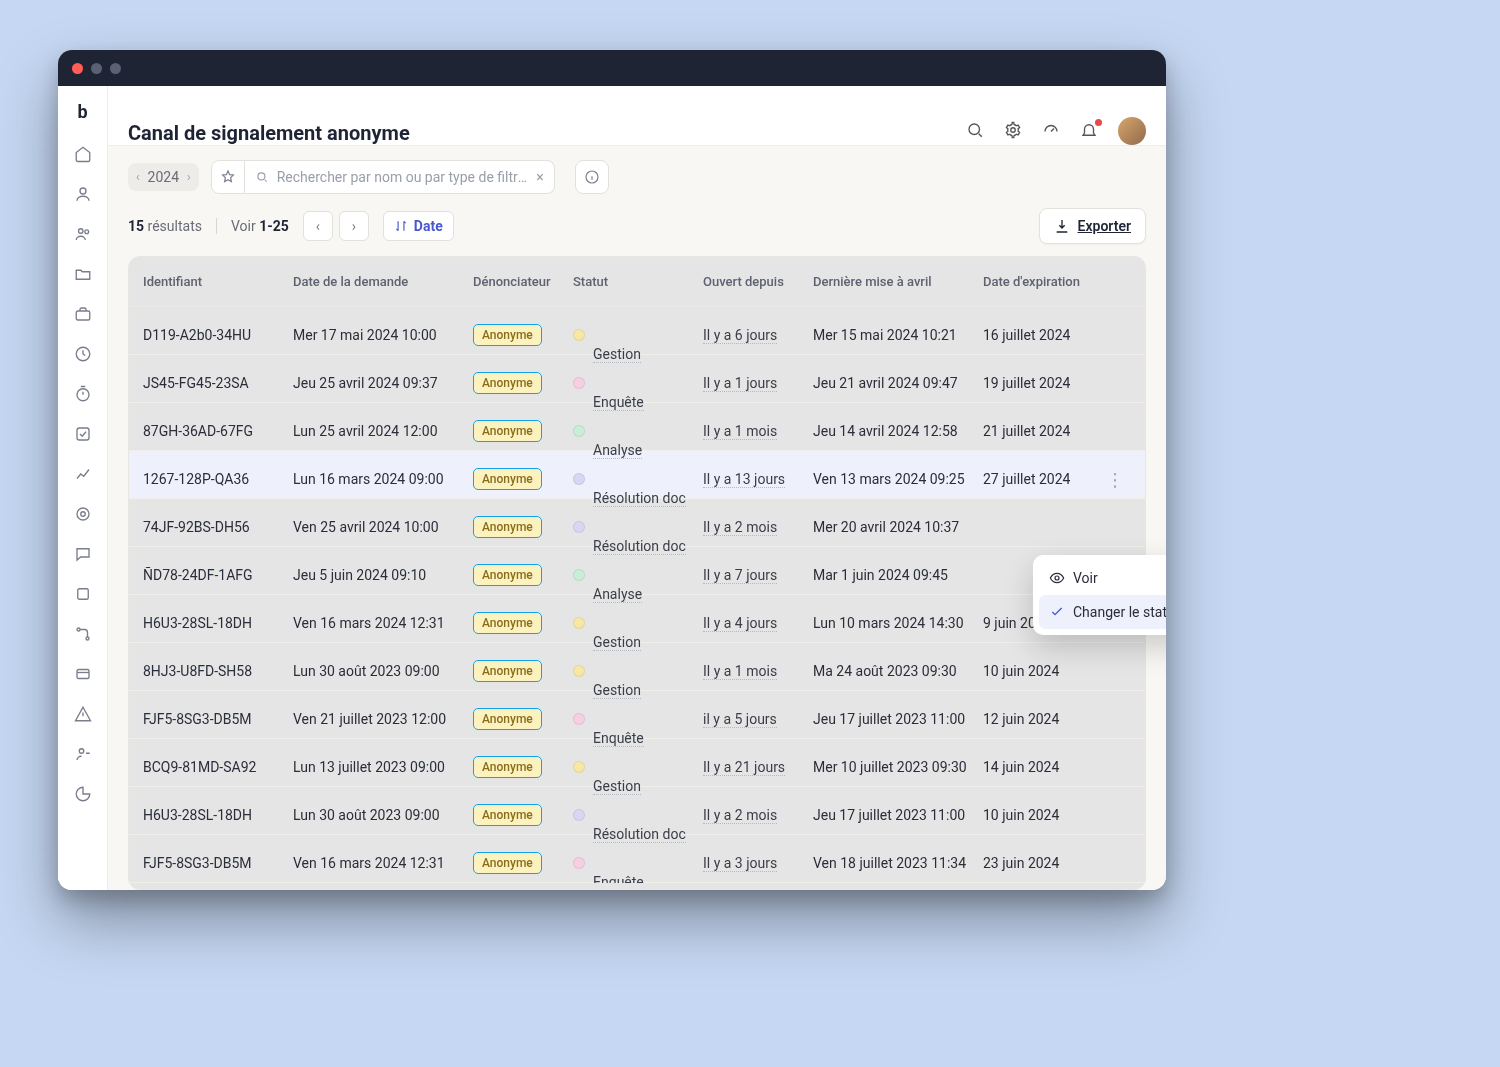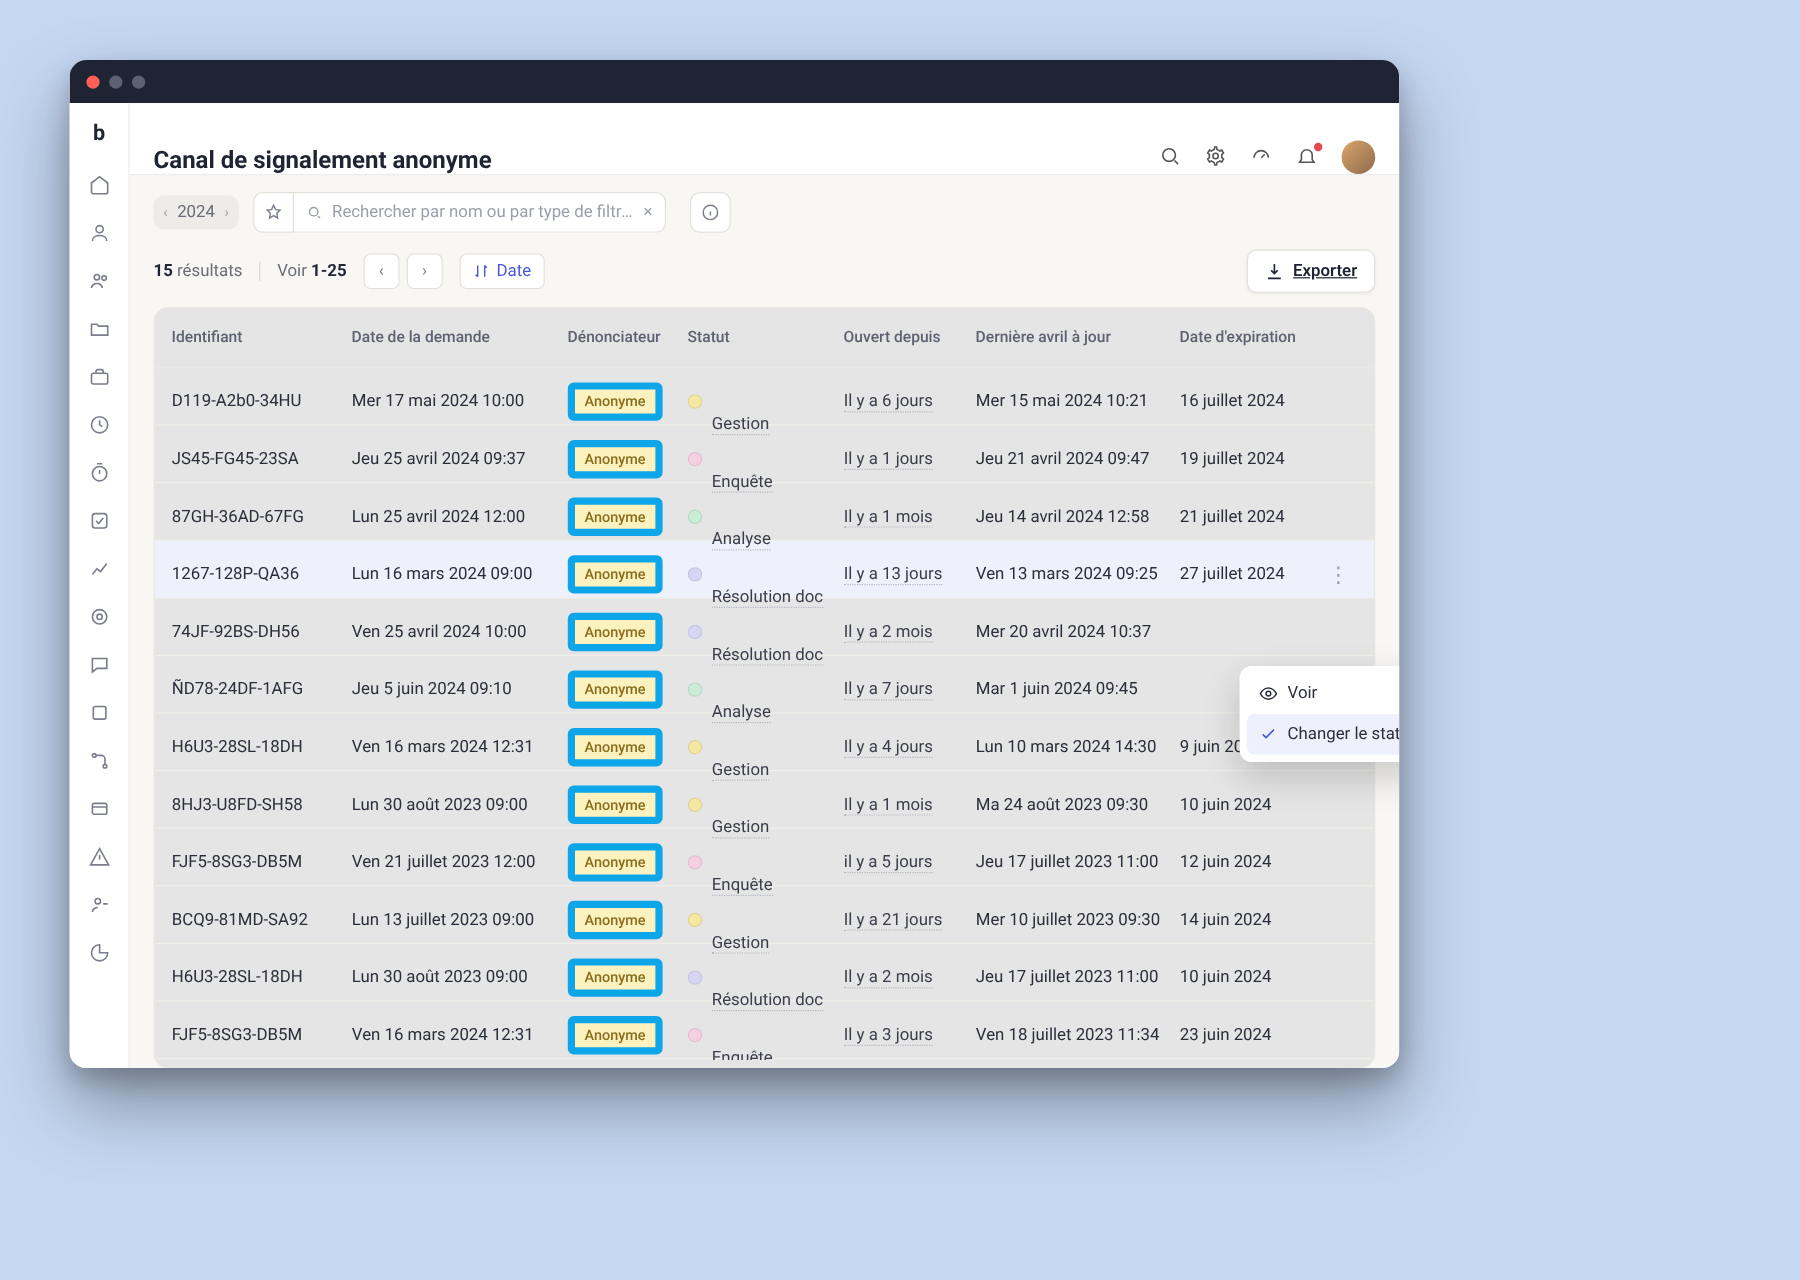--- a/index.html
+++ b/index.html
@@ -112,42 +112,42 @@
   }
   .results-left{display:flex;align-items:center;gap:14px;color:#4b4f5b;font-size:14px;}
   .divider{width:1px;height:16px;background:#d7d7d2;}
   .pager{display:flex;gap:6px;}
   .pg-btn{
     width:30px;height:30px;border:1px solid #e3e1db;border-radius:6px;background:#fff;
     display:flex;align-items:center;justify-content:center;color:#7a7e8c;font-size:14px;cursor:pointer;
   }
   .sort-btn{
     height:30px;border:1px solid #e3e1db;border-radius:6px;background:#fff;
-    display:flex;align-items:center;padding:0 10px;gap:6px;color:#4a57d3;font-size:14px;font-weight:400;cursor:pointer;
+    display:flex;align-items:center;padding:0 10px;gap:6px;color:#4a57d3;font-size:14px;font-weight:700;cursor:pointer;
   }
   .export-btn{
     height:36px;border:1px solid #e3e1db;border-radius:8px;background:#fff;
     display:flex;align-items:center;padding:0 14px;gap:8px;color:#1e2433;font-size:14px;font-weight:600;cursor:pointer;
     box-shadow:0 1px 2px rgba(0,0,0,.04);
     text-decoration:underline;
   }
   .table-card{
     margin:0 20px;border:1px solid #e7e6e1;border-radius:12px;background:#e5e5e5;
     overflow:hidden;flex:1;display:flex;flex-direction:column;
   }
   .thead,.trow{display:grid;
     grid-template-columns: 150px 180px 100px 130px 110px 170px 120px 24px;
     align-items:center;padding:0 14px;
   }
   .thead{height:50px;border-bottom:1px solid #eceae5;color:#5e6270;font-size:13px;font-weight:500;}
   .tbody{overflow-y:auto;}
   .trow{height:48px;border-bottom:1px solid #f0efea;font-size:14px;color:#2a2e3a;}
   .trow.selected{background:#eef0fb;}
   .badge{
-    display:inline-block;background:#fcf2c0;border:6px solid #0ea5e9;color:#8a6d1b;
+    display:inline-block;background:#fcf2c0;border:1px solid #0ea5e9;color:#8a6d1b;
     font-size:12px;padding:3px 8px;border-radius:5px;font-weight:500;
   }
   .status{display:flex;align-items:center;gap:8px;}
   .sdot{width:12px;height:12px;border-radius:50%;border:1px solid rgba(0,0,0,.08);}
   .sdot.yellow{background:#f6e7a3;}
   .sdot.pink{background:#f6cfe3;}
   .sdot.green{background:#c9edd6;}
   .sdot.purple{background:#d9d6f5;}
   .dotted{border-bottom:1px dotted #b7b9c2;color:#3a3e4a;margin-top:39px;}
   .row-menu{color:#9aa0ab;cursor:pointer;text-align:center;font-size:18px;}
@@ -350,21 +350,21 @@
         </div>
       </div>
 
       <div class="table-card">
         <div class="thead">
           <div>Identifiant</div>
           <div>Date de la demande</div>
           <div>Dénonciateur</div>
           <div>Statut</div>
           <div>Ouvert depuis</div>
-          <div>Dernière avril à jour</div>
+          <div>Dernière mise à avril</div>
           <div>Date d'expiration</div>
           <div></div>
         </div>
         <div class="tbody" id="tbody">
             <div class="trow">
               <div>D119-A2b0-34HU</div>
               <div>Mer 17 mai 2024 10:00</div>
               <div><span class="badge">Anonyme</span></div>
               <div class="status">
                 <span class="sdot yellow"></span>

